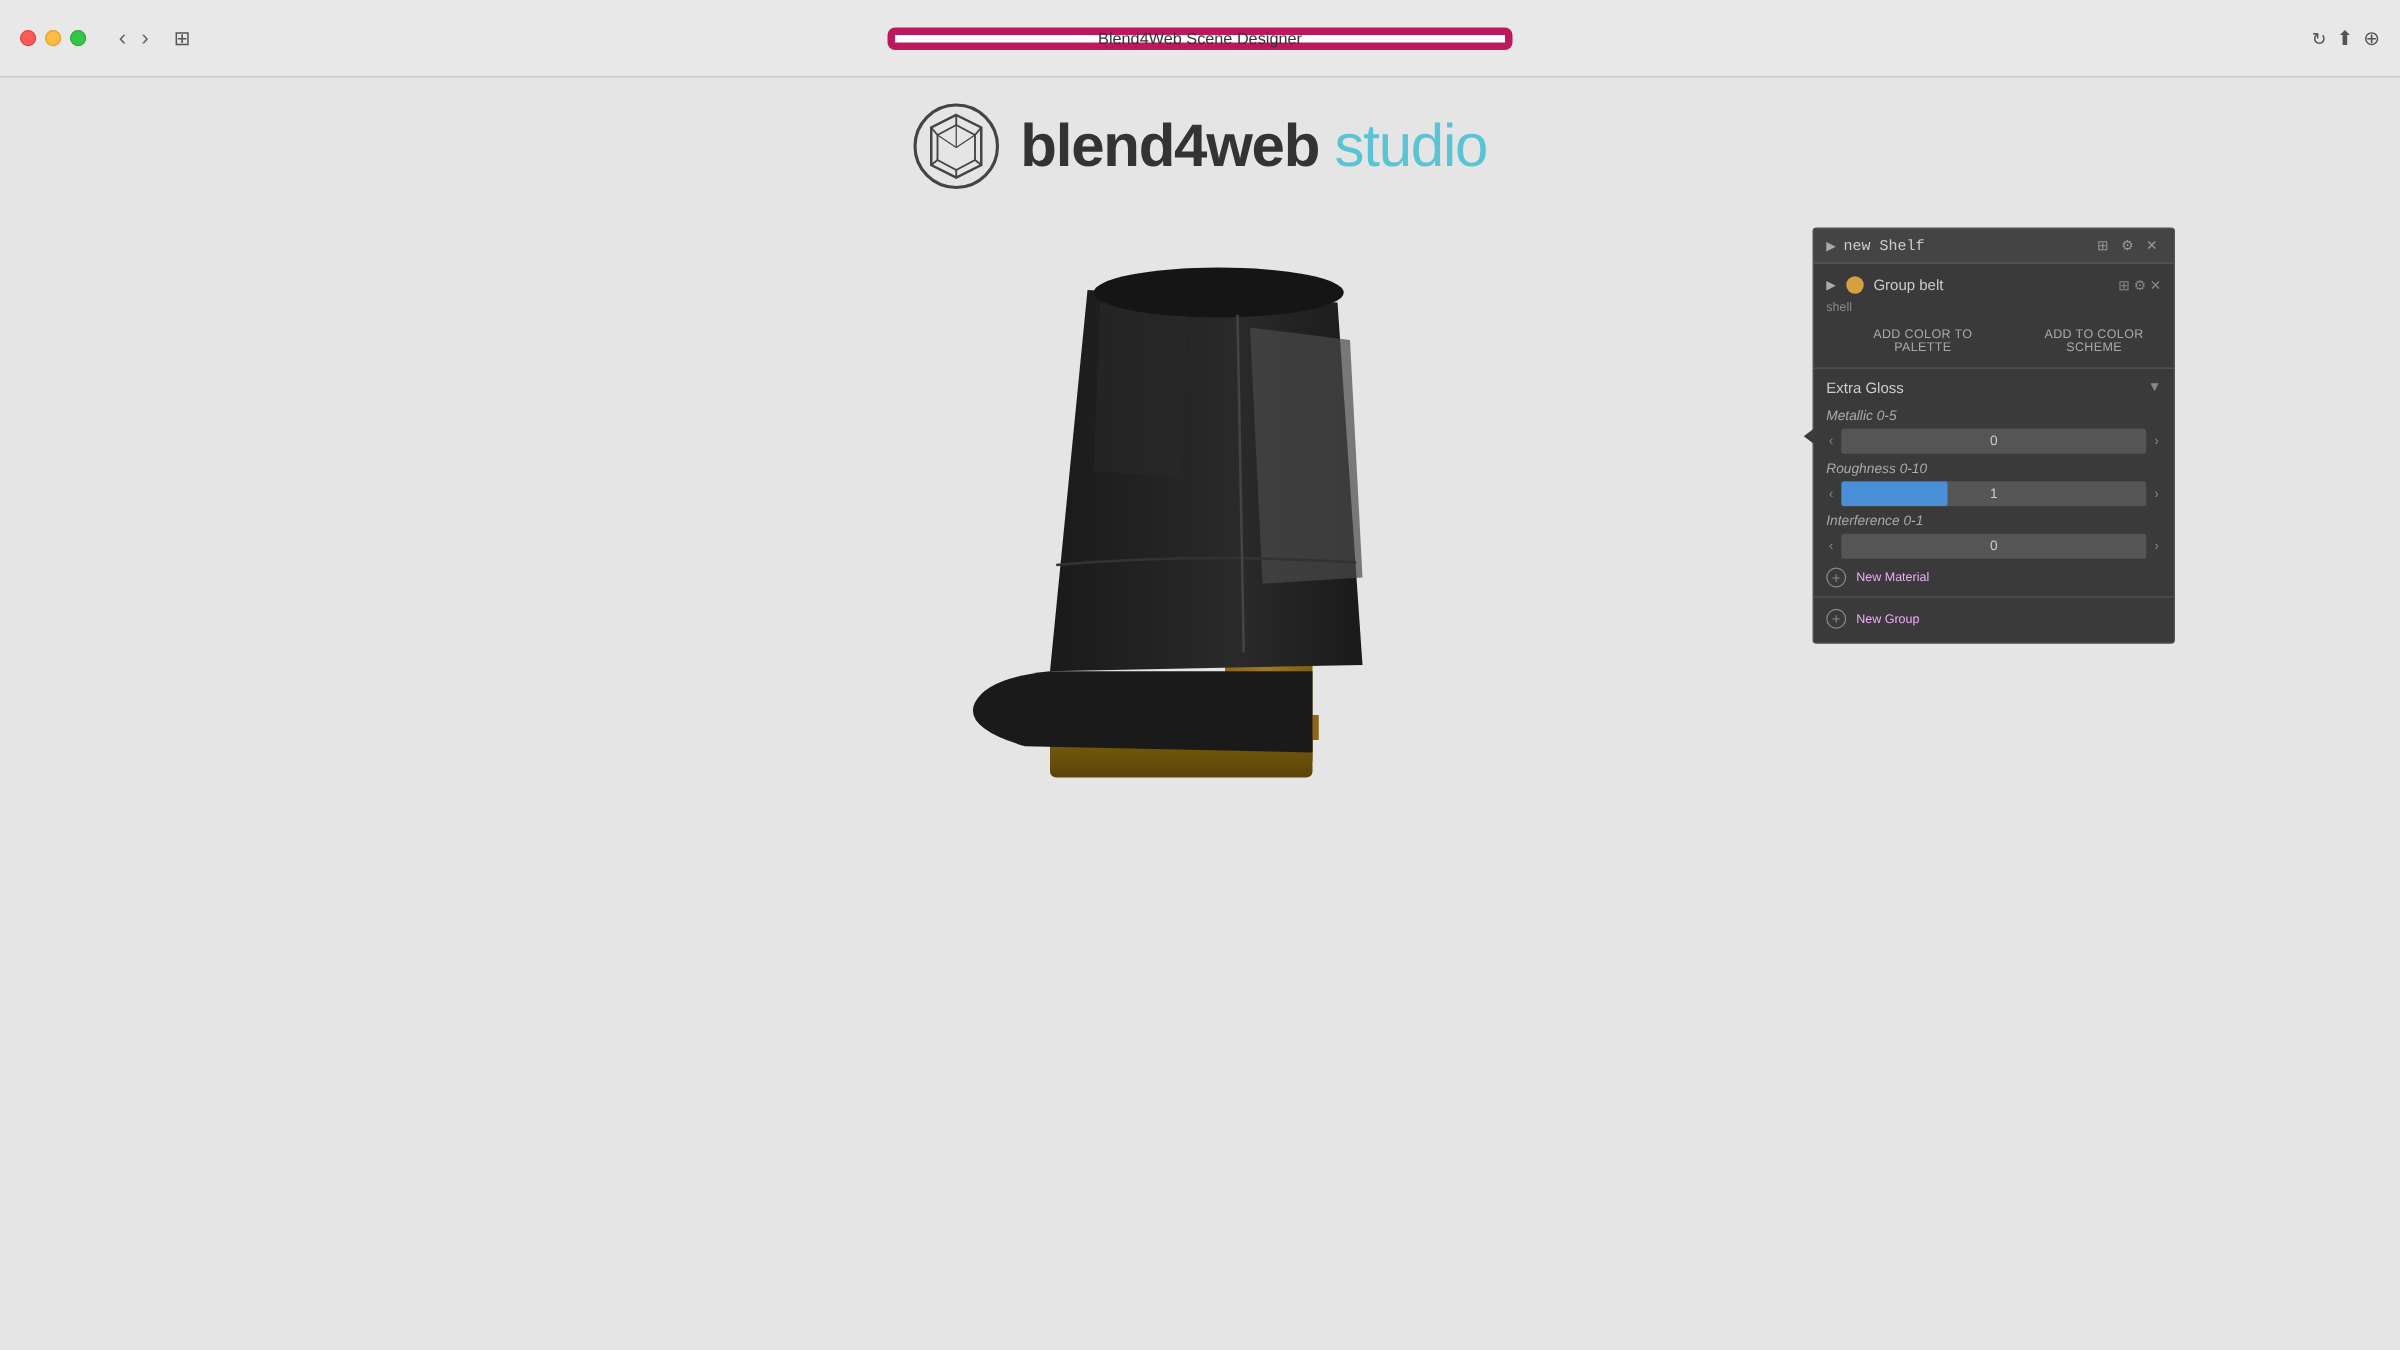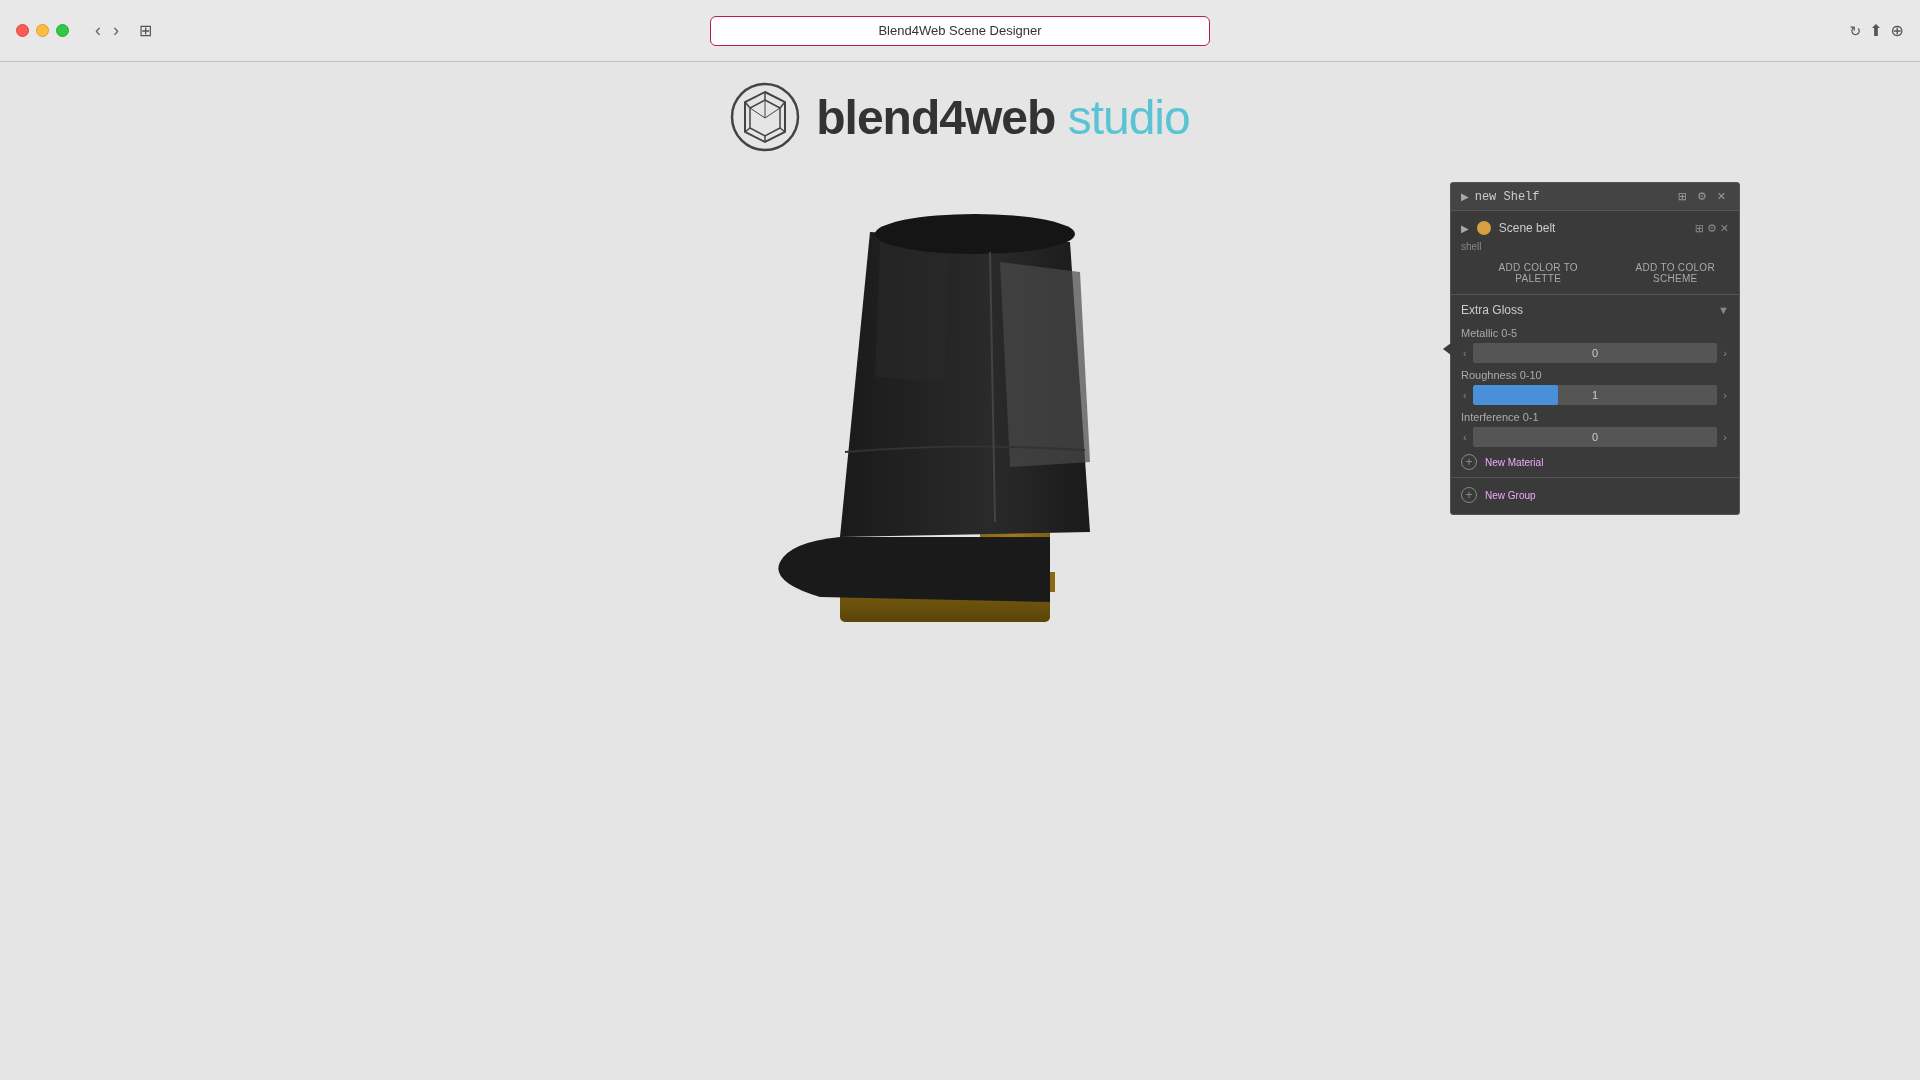--- a/index.html
+++ b/index.html
@@ -60,23 +60,23 @@
       border: none;
       cursor: pointer;
       color: #555;
       font-size: 16px;
       margin-left: 6px;
     }
 
     .address-bar {
       flex: 1;
       background: white;
-      border: 1px solid #be185d;
+      border: 6px solid #be185d;
       border-radius: 6px;
-      height: 30px;
+      height: 18px;
       display: flex;
       align-items: center;
       justify-content: center;
       font-size: 13px;
       color: #333;
       max-width: 700px;
       margin: 0 auto;
       position: absolute;
       left: 50%;
       transform: translateX(-50%);
@@ -303,20 +303,21 @@
     .chevron {
       color: #888;
       font-size: 11px;
     }
 
     
     .param-label {
       padding: 4px 10px 2px;
       font-size: 11px;
       color: #aaa;
+      font-style: italic;
     }
 
     .slider-row {
       display: flex;
       align-items: center;
       padding: 2px 10px;
       gap: 4px;
     }
 
     .slider-arrow {
@@ -535,21 +536,21 @@
           <button class="panel-icon-btn">⚙</button>
           <button class="panel-icon-btn">✕</button>
         </div>
       </div>
 
       <div class="panel-body">
 
         <div class="item-row">
           <span style="color:#aaa;font-size:10px;">▶</span>
           <div class="item-dot" style="background:#d4a040;"></div>
-          <span class="item-label">Scene belt</span>
+          <span class="item-label">Group belt</span>
           <div class="item-icons">
             <button class="item-icon-btn">⊞</button>
             <button class="item-icon-btn">⚙</button>
             <button class="item-icon-btn">✕</button>
           </div>
         </div>
 
         <div class="color-type-label">Shell</div>
 
         <div class="palette-buttons">

